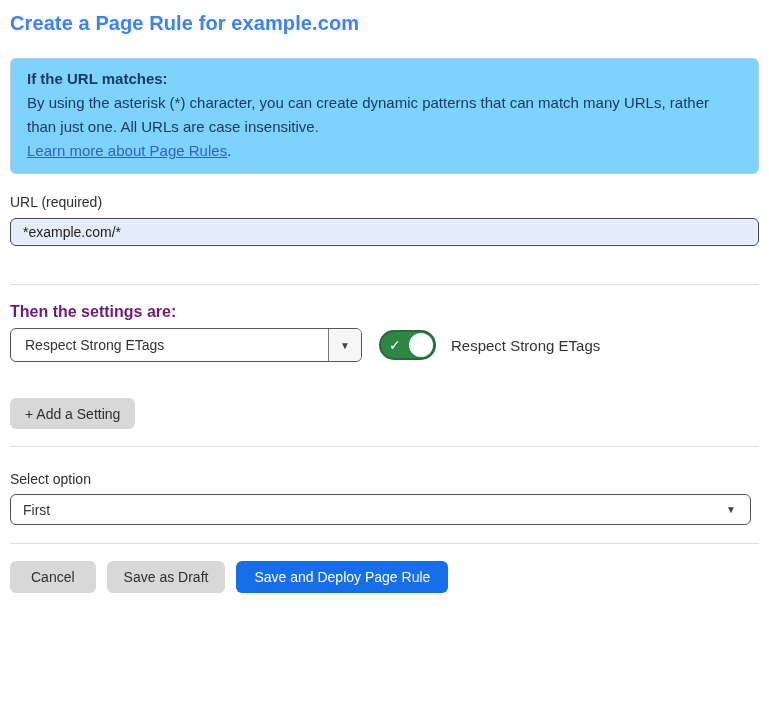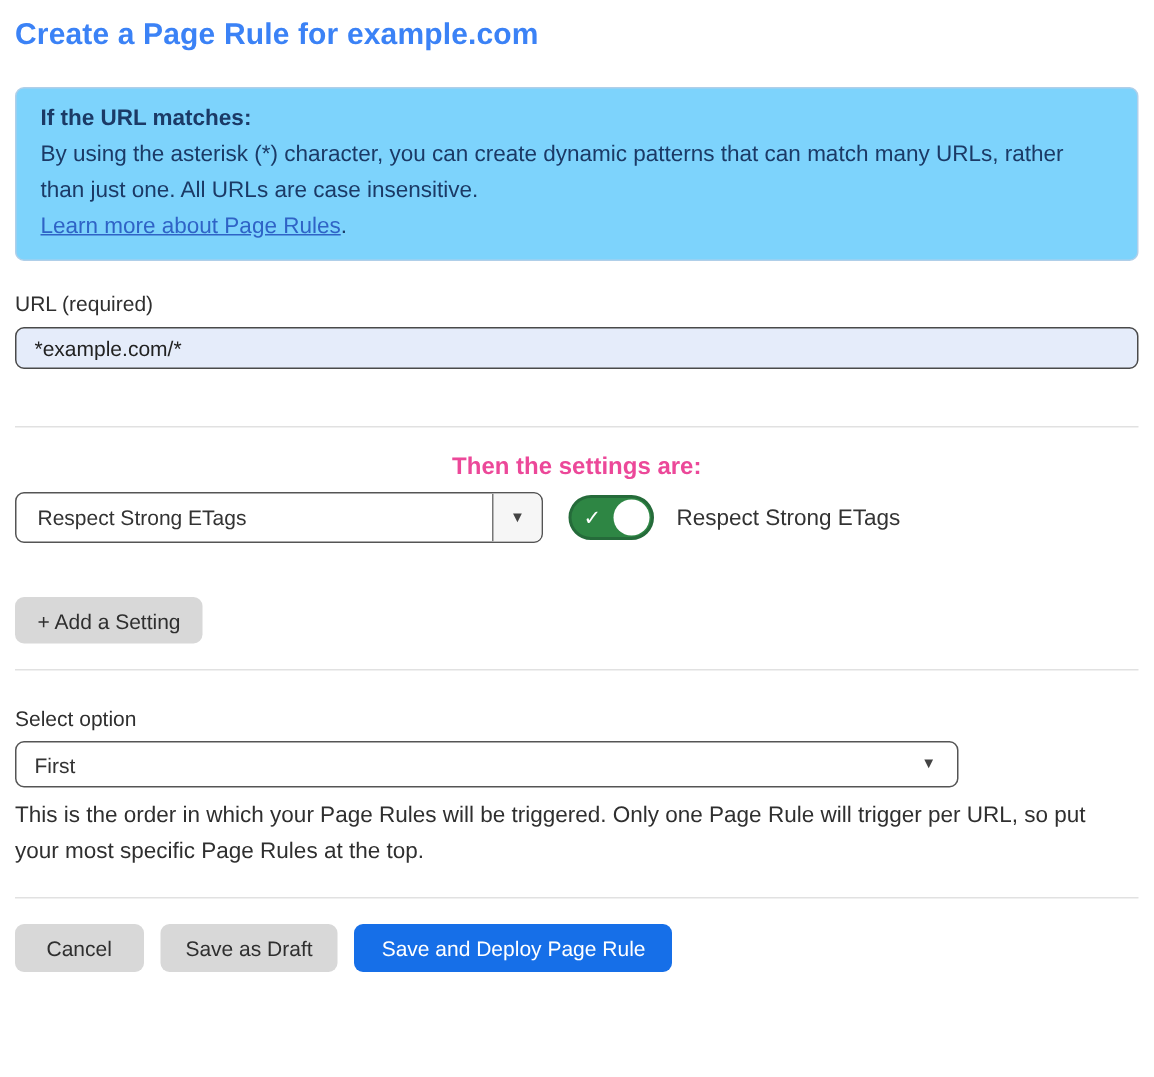--- a/index.html
+++ b/index.html
@@ -63,22 +63,21 @@
     border-top: 1px solid #e1e1e1;
     height: 0;
   }
   .divider-1 { margin-top: 38px; }
   .divider-2 { margin-top: 17px; }
   .divider-3 { margin-top: 18px; }
 
   .section-heading {
     font-size: 16px;
     font-weight: 700;
-    color: #ec4899;
-    text-align: center;
+    color: #701a75;
   }
   .settings-heading { margin-top: 18px; }
   .pick-label { margin-top: 25px; }
 
   .controls-row {
     margin-top: 7px;
     display: flex;
     align-items: center;
   }
 
@@ -166,21 +165,21 @@
     margin-top: 36px;
     height: 31px;
     padding: 4px 15px;
   }
 
   .order-heading { margin-top: 19px; }
   .order-select-label { margin-top: 24px; }
 
   .order-select {
     margin-top: 7px;
-    width: 629px;
+    width: 741px;
     height: 31px;
     border: 1px solid #555;
     border-radius: 6px;
     background: #fff;
     display: flex;
     align-items: center;
     justify-content: space-between;
     padding: 0 14px 0 12px;
     font-size: 14px;
     color: #333;
@@ -247,21 +246,20 @@
   <hr class="divider divider-2">
 
 
   <div class="field-label order-select-label">Select option</div>
 
   <div class="order-select">
     <span>First</span>
     <span class="select-arrow">▼</span>
   </div>
 
-  <div class="help-text">This is the order in which your Page Rules will be triggered. Only one Page Rule will trigger per URL, so put your most specific Page Rules at the top.</div>
 
   <hr class="divider divider-3">
 
   <div class="footer">
     <button class="btn btn-gray cancel-btn">Cancel</button>
     <button class="btn btn-gray save-draft-btn">Save as Draft</button>
     <button class="btn btn-blue save-deploy-btn">Save and Deploy Page Rule</button>
   </div>
 
 </div>

